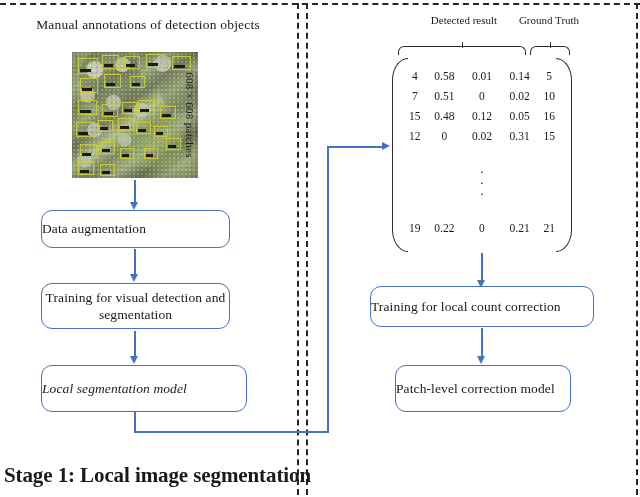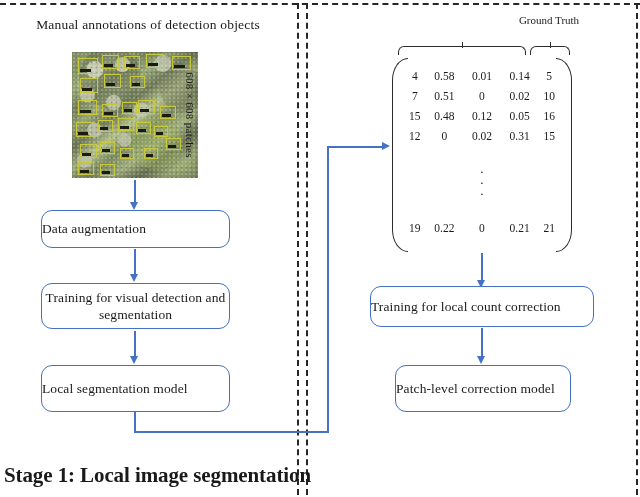--- a/index.html
+++ b/index.html
@@ -319,32 +319,33 @@
   <div class="ar-v" style="left:134px; top:249px; height:27px;"></div>
   <div class="head-d" style="left:130px; top:274px;"></div>
 
   <div class="fbox" style="left:41px; top:283px; width:189px; height:46px;">
     <span>Training for visual detection and segmentation</span>
   </div>
 
   <div class="ar-v" style="left:134px; top:331px; height:27px;"></div>
   <div class="head-d" style="left:130px; top:356px;"></div>
 
-  <div class="fbox" style="left:41px; top:365px; width:189px; height:47px;">
+  <div class="fbox" style="left:41px; top:365px; width:206px; height:47px;font-style:italic;">
     <span>Local segmentation model</span>
   </div>
 
   <div class="ar-v" style="left:134px; top:412px; height:20px;"></div>
   <div class="ar-h" style="left:134px; top:431px; width:195px;"></div>
   <div class="ar-v" style="left:327px; top:147px; height:285px;"></div>
   <div class="ar-h" style="left:327px; top:146px; width:57px;"></div>
   <div class="head-r" style="left:382px; top:142px;"></div>
 
   <div class="stage-label s1">Stage 1: Local image segmentation</div>
 
+  <div class="hdr detected">Detected result</div>
   <div class="hdr gt">Ground Truth</div>
 
   <div class="brace detected">
       <span class="nib"></span>
     </div>
   <div class="brace gt">
       <span class="nib"></span>
     </div>
 
   <div class="mwrap">

